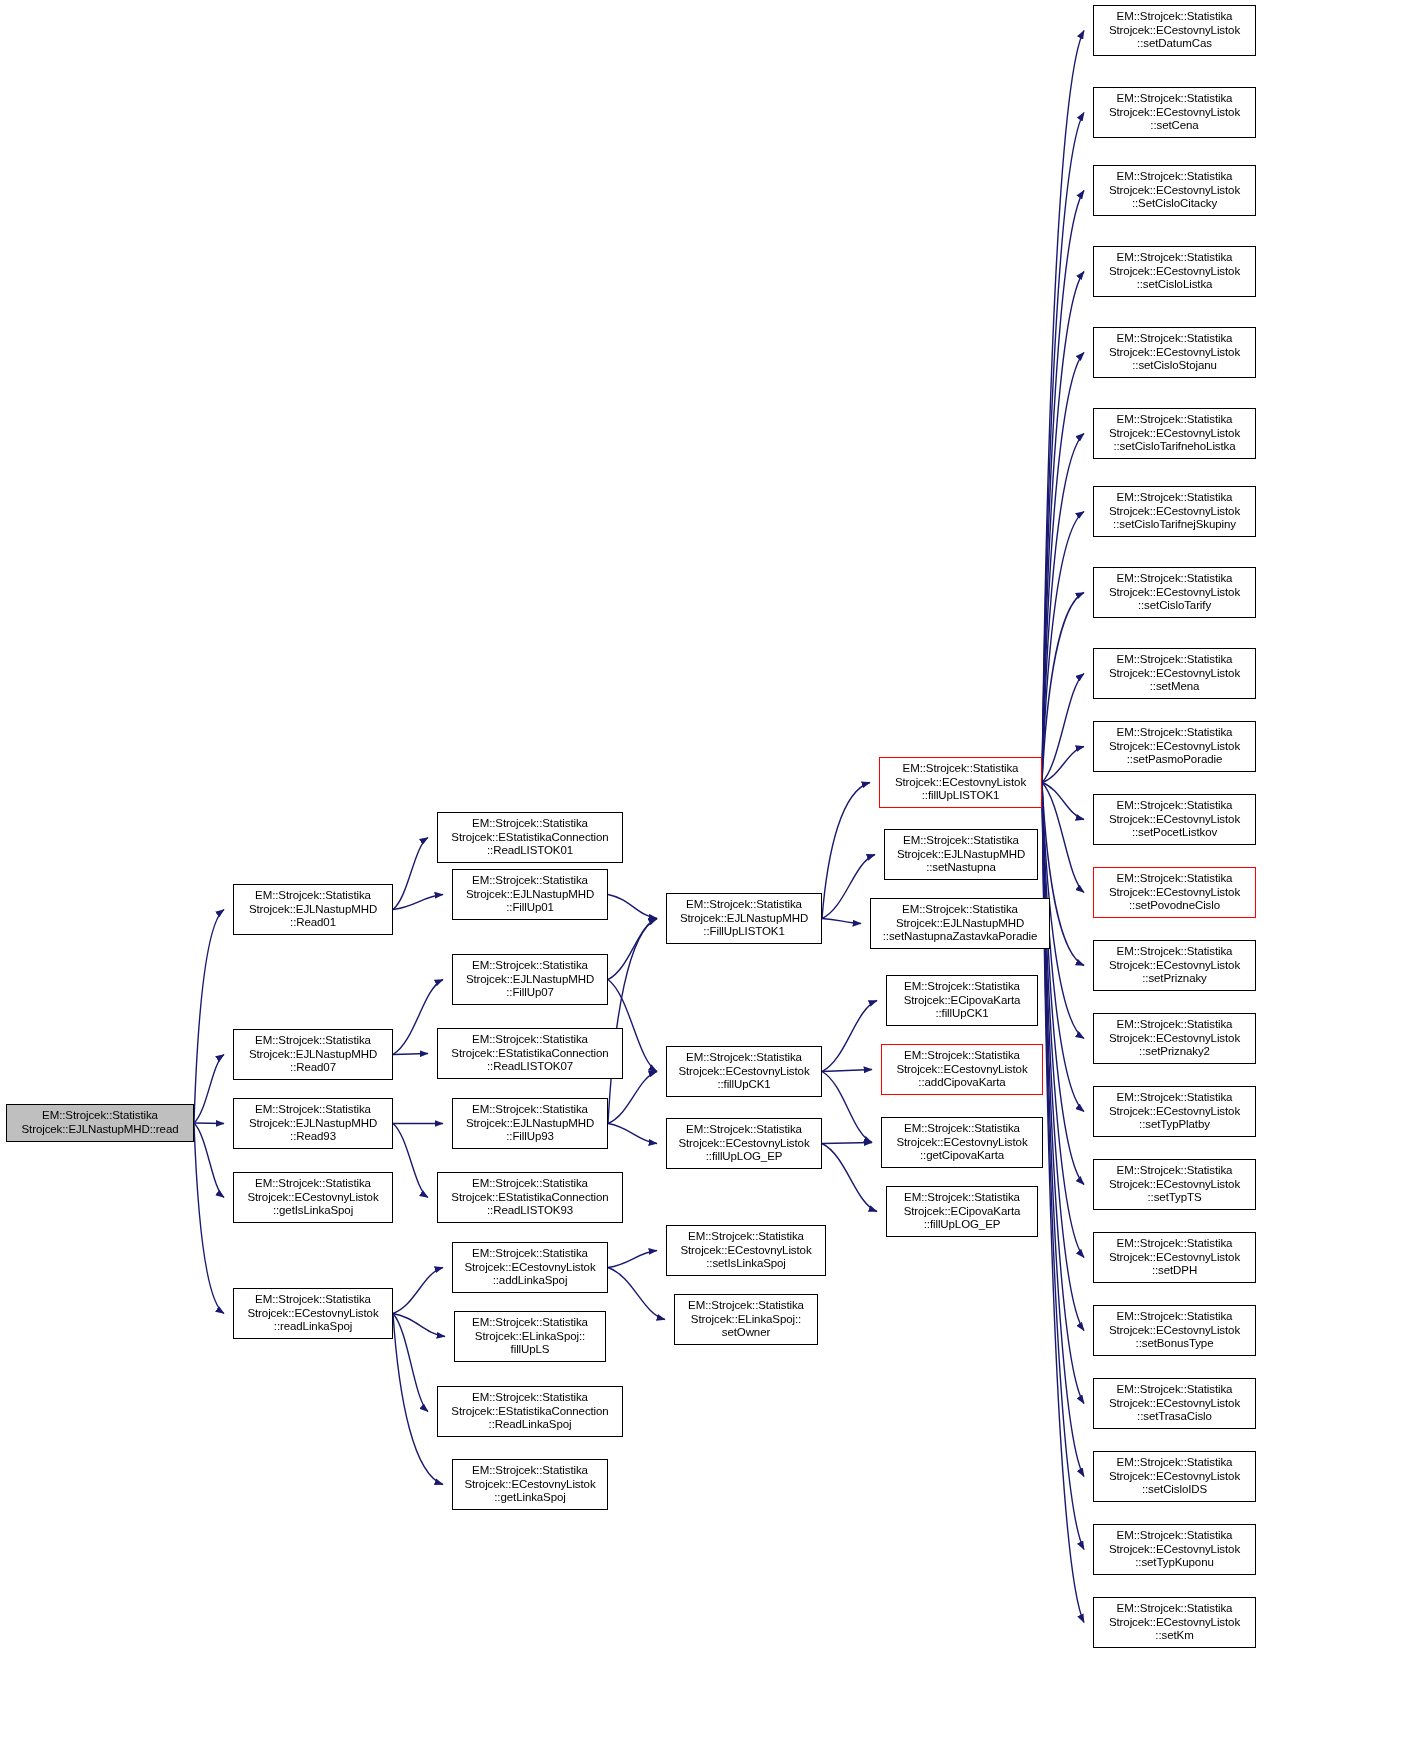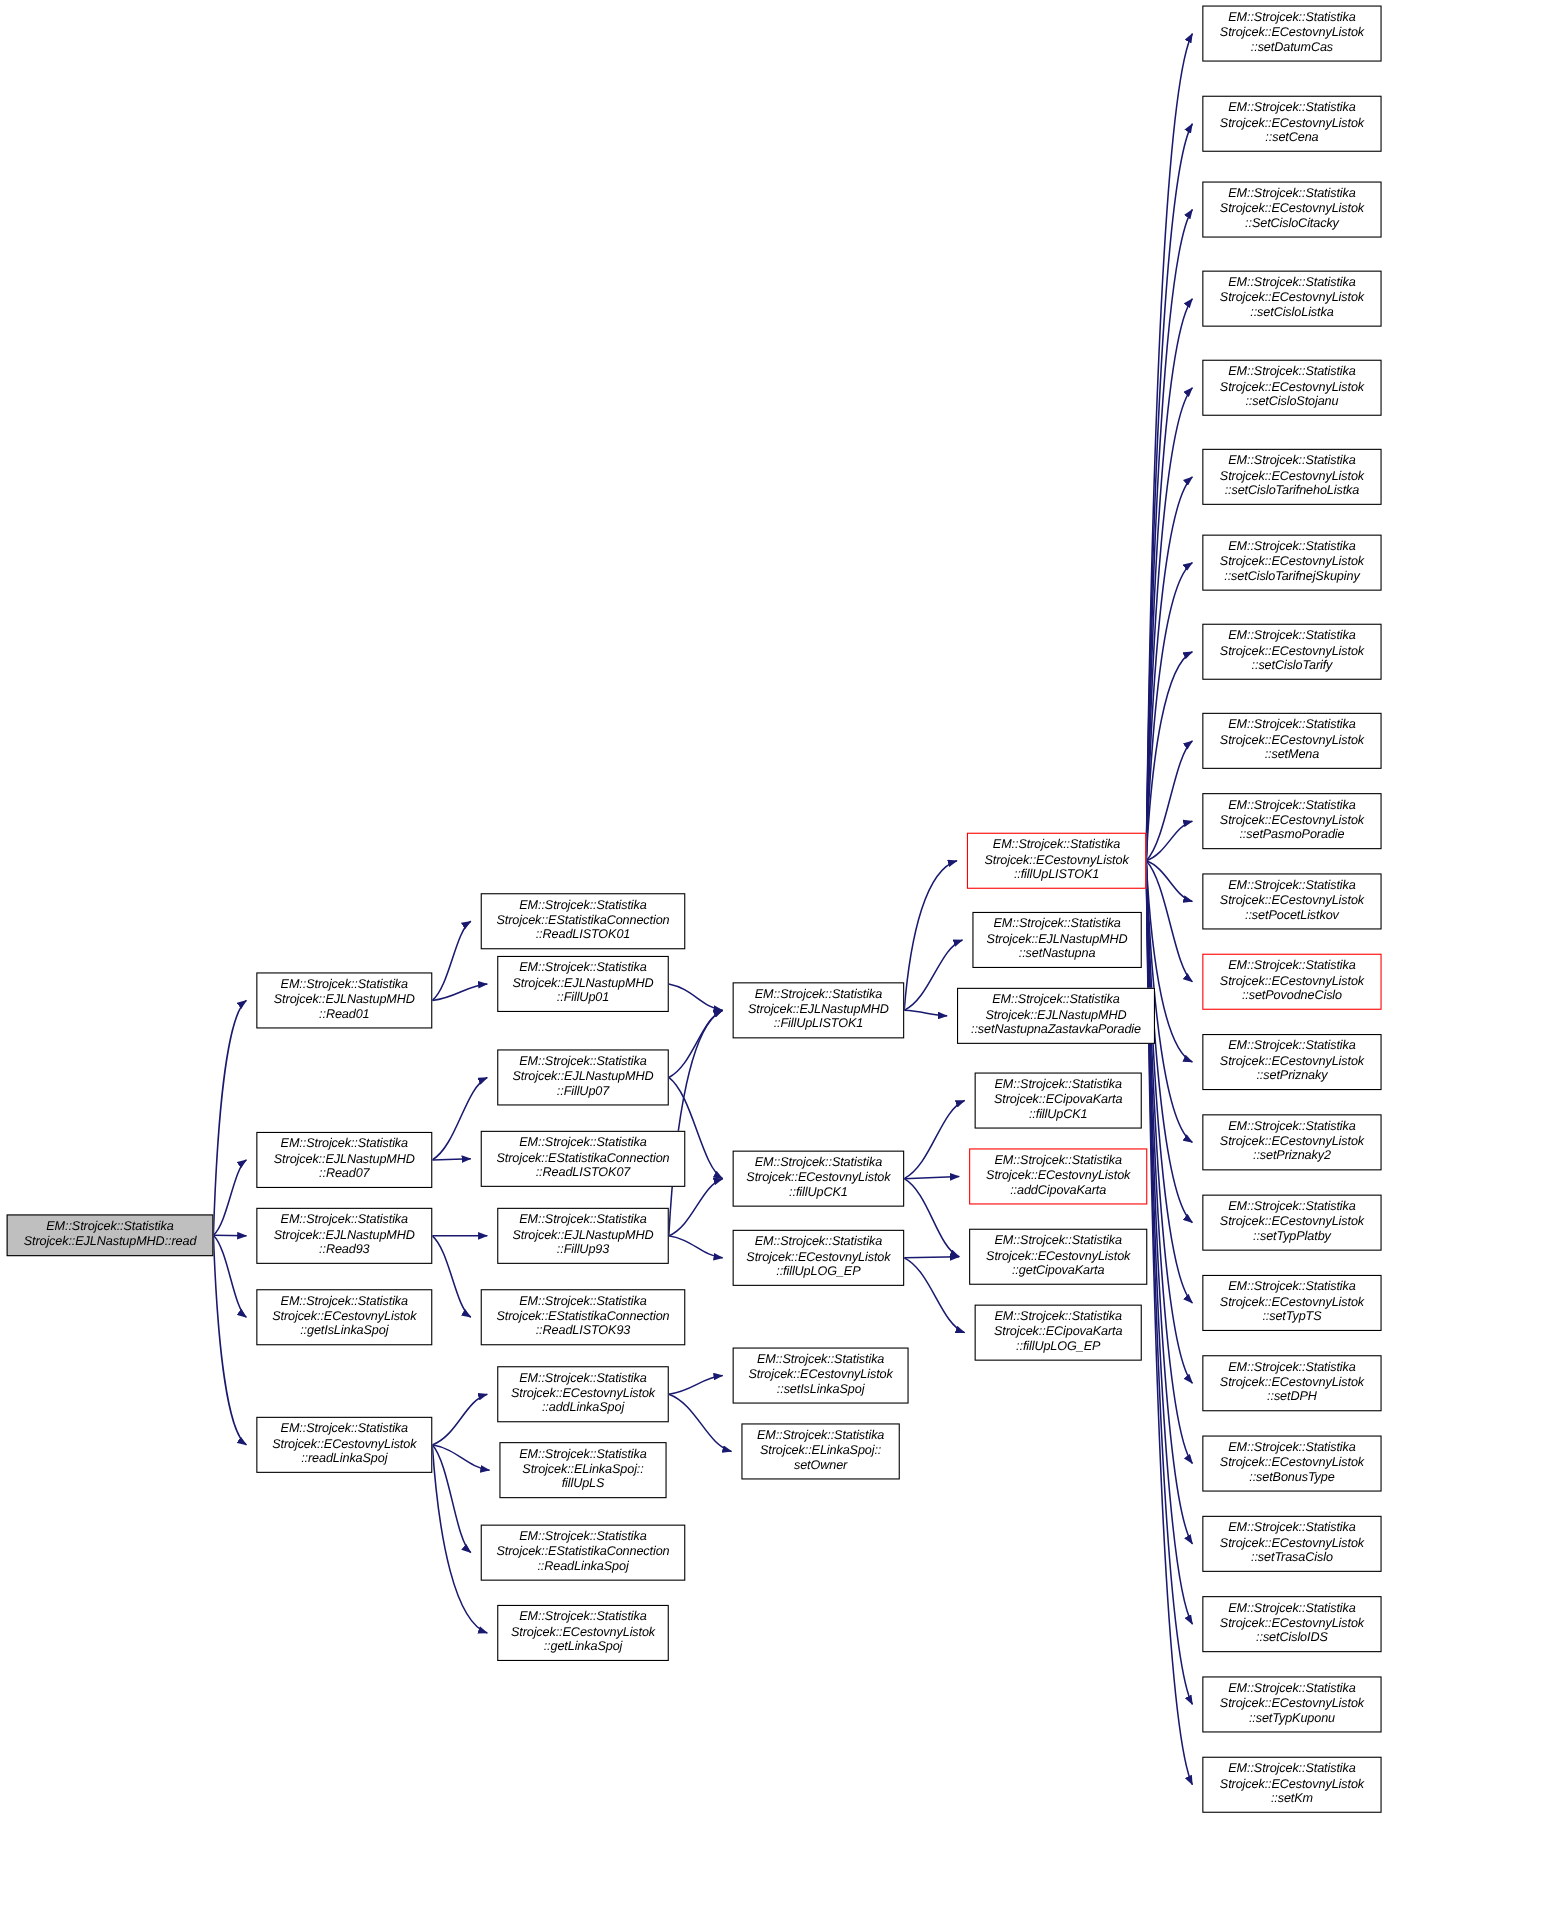--- a/index.html
+++ b/index.html
@@ -44,21 +44,20 @@
     border: 1px solid #000000;
   }
   .node.highlight {
     border: 1px solid #ff0000;
   }
   .node-label {
     display: block;
     width: 100%;
     padding: 0 2px;
     box-sizing: border-box;
-    font-style: italic;
   }
 </style>
 </head>
 <body>
 
 <div id="canvas">
   <svg id="edge-layer" viewBox="0 0 1404 1747" xmlns="http://www.w3.org/2000/svg">
     <defs>
       <marker id="arrowhead" markerWidth="9" markerHeight="7" refX="8.4" refY="3.5" orient="auto" markerUnits="userSpaceOnUse">
         <polygon points="0,0 9,3.5 0,7" fill="#191970"></polygon>

